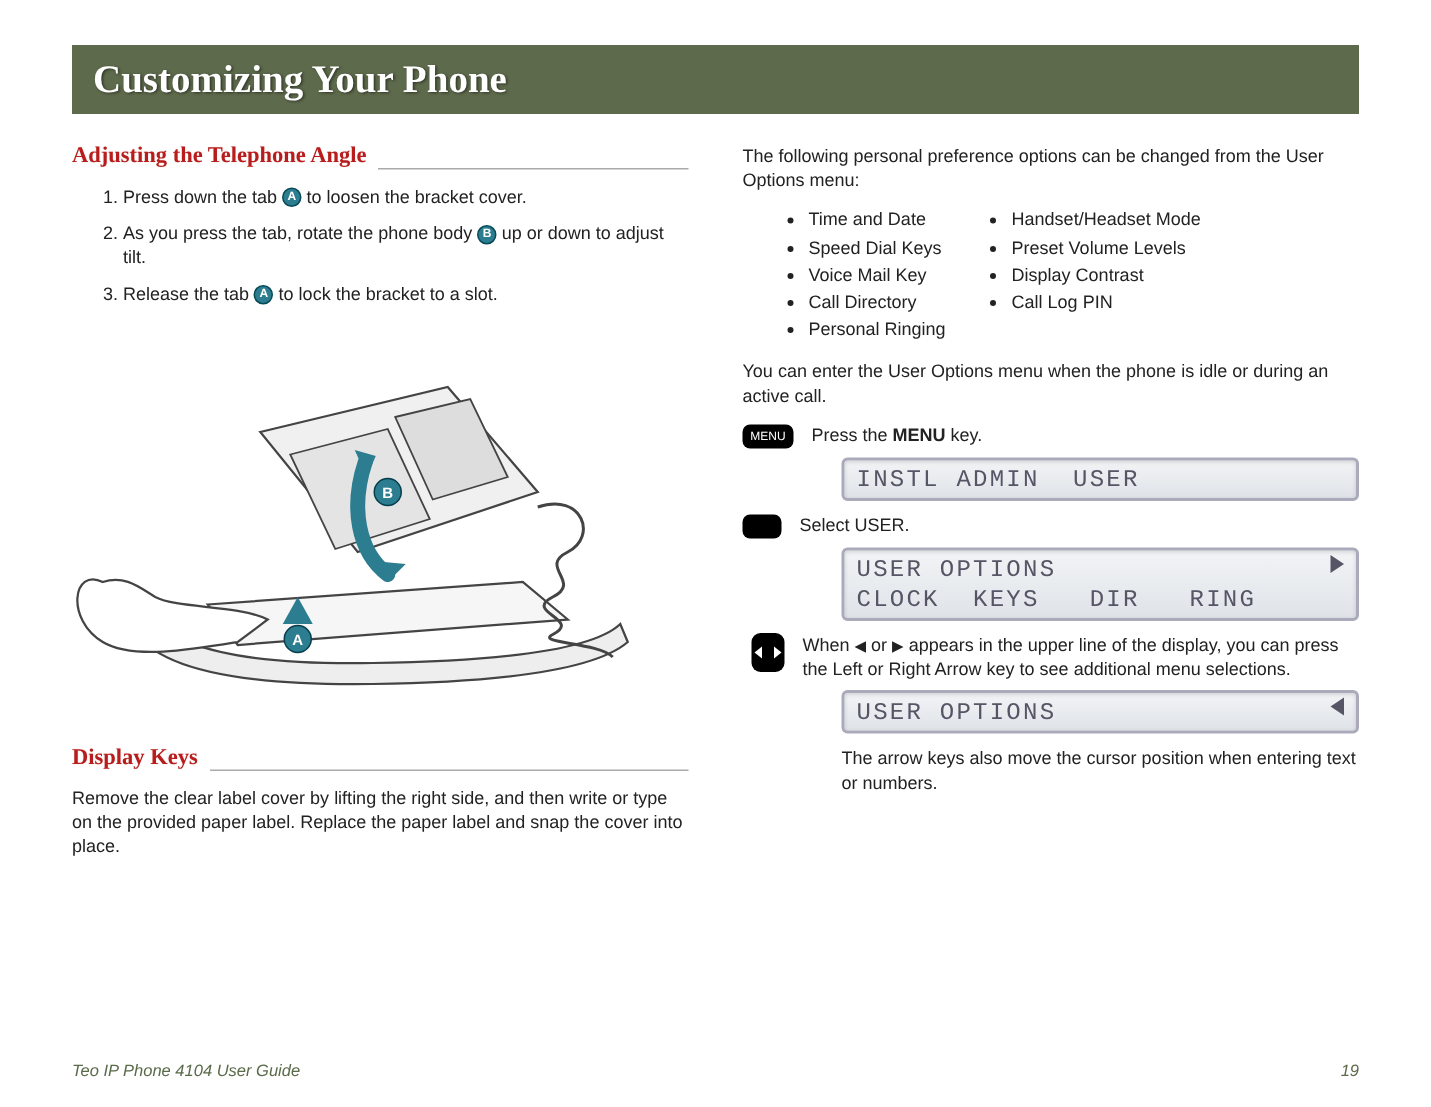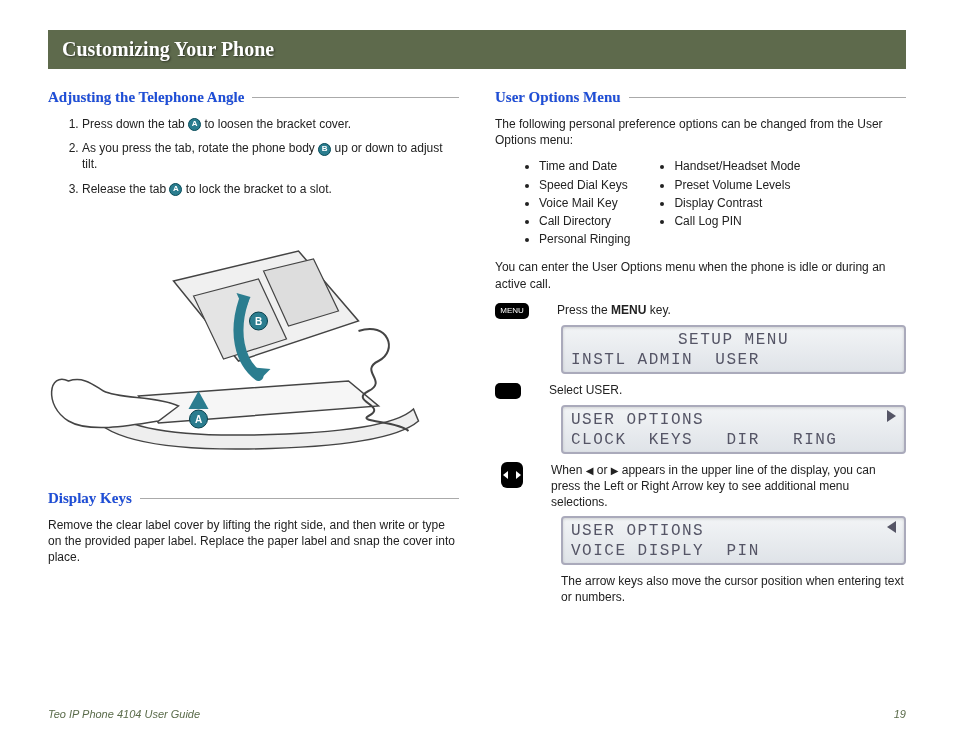--- a/index.html
+++ b/index.html
@@ -10,35 +10,35 @@
     font-family: Arial, Helvetica, sans-serif;
     font-size: 12px;
     color: #222;
     position: relative;
     padding: 30px 48px 22px 48px;
   }
   .title-bar {
     background: #5e6a4c;
     color: #fff;
     font-family: Georgia, 'Times New Roman', serif;
-    font-size: 20px;
+    font-size: 26px;
     font-weight: bold;
     padding: 8px 14px;
     text-shadow: 1px 1px 2px rgba(0,0,0,.5);
     margin-bottom: 20px;
   }
   .cols { display: flex; gap: 36px; }
   .col { flex: 1; min-width: 0; }
   .section-hd {
     font-family: Georgia, 'Times New Roman', serif;
     font-weight: bold;
     font-size: 15px;
-    color: #1d4ed8;
+    color: #b91c1c;
     display: flex;
-    align-items: center;
+    align-items: flex-end;
     gap: 8px;
     margin-bottom: 10px;
     text-shadow: 0 0 1px rgba(138,90,54,.2);
   }
   .section-hd::after {
     content: "";
     flex: 1;
     border-top: 1px solid #aaa;
   }
   ol.steps { list-style: decimal; padding-left: 34px; }
@@ -58,21 +58,21 @@
   }
   .diagram {
     width: 100%;
     height: 260px;
     margin: 6px 0 16px 0;
   }
   p.body { line-height: 1.35; margin-bottom: 10px; }
   .opts-grid { display: flex; gap: 30px; padding-left: 30px; margin-bottom: 10px; }
   .opts-grid ul { list-style: disc; padding-left: 14px; }
   .opts-grid li { margin-bottom: 2px; line-height: 1.35; }
-  .step-row { display: flex; gap: 28px; align-items: flex-start; margin-bottom: 6px; }
+  .step-row { display: flex; gap: 12px; align-items: flex-start; margin-bottom: 6px; }
   .key {
     background: #000;
     color: #fff;
     font-size: 8px;
     border-radius: 5px;
     min-width: 34px;
     height: 16px;
     display: flex;
     align-items: center;
     justify-content: center;
@@ -176,23 +176,20 @@
       <text x="150" y="212" text-anchor="middle" font-size="10" fill="#fff" font-weight="bold">A</text>
     </svg>
 
     <div class="section-hd">
         <span>Display Keys</span>
       </div>
     <p class="body">Remove the clear label cover by lifting the right side, and then write or type on the provided paper label. Replace the paper label and snap the cover into place.</p>
   </div>
 
   <div class="col">
-    <div class="section-hd">
-        <span>User Options Menu</span>
-      </div>
     <p class="body">The following personal preference options can be changed from the User Options menu:</p>
 
     <div class="opts-grid">
       <ul>
         <li>Time and Date</li>
         <li>Speed Dial Keys</li>
         <li>Voice Mail Key</li>
         <li>Call Directory</li>
         <li>Personal Ringing</li>
       </ul>
@@ -206,42 +203,40 @@
 
     <p class="body">You can enter the User Options menu when the phone is idle or during an active call.</p>
 
     <div class="step-row">
       <div class="key">MENU</div>
       <div class="step-text">
         <span>Press the </span><b>MENU</b><span> key.</span>
       </div>
     </div>
     <div class="lcd">
-      <div class="row" style="justify-content:center">SETUP MENU</div>
       <div class="row">INSTL ADMIN  USER</div>
     </div>
 
     <div class="step-row">
       <div class="key blank"></div>
       <div class="step-text">Select USER.</div>
     </div>
     <div class="lcd">
       <div class="row"><span>USER OPTIONS</span><span class="tri-r"></span></div>
       <div class="row">CLOCK  KEYS   DIR   RING</div>
     </div>
 
     <div class="step-row">
       <div class="arrow-key"></div>
       <div class="step-text">
         <span>When </span><span style="font-size:10px">◀</span><span> or </span><span style="font-size:10px">▶</span><span> appears in the upper line of the display, you can press the Left or Right Arrow key to see additional menu selections.</span>
       </div>
     </div>
     <div class="lcd">
       <div class="row"><span>USER OPTIONS</span><span class="tri-l"></span></div>
-      <div class="row">VOICE DISPLY  PIN</div>
     </div>
 
     <p class="body" style="margin-left:66px">The arrow keys also move the cursor position when entering text or numbers.</p>
   </div>
 </div>
 
 <div class="footer">
   <span>Teo IP Phone 4104 User Guide</span>
   <span>19</span>
 </div>

